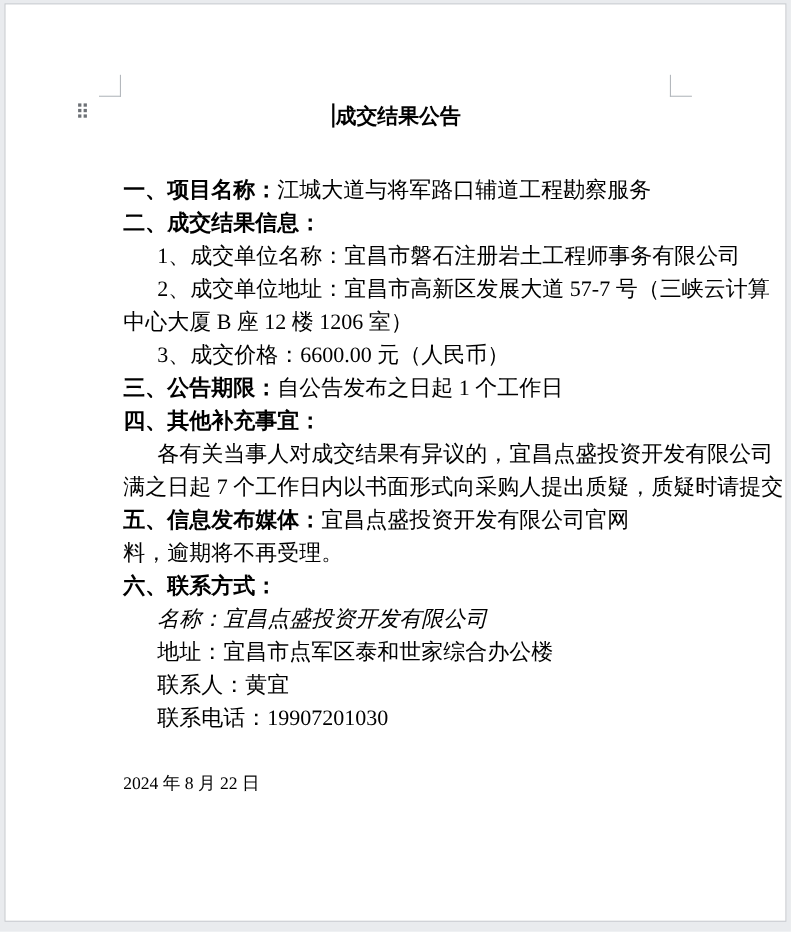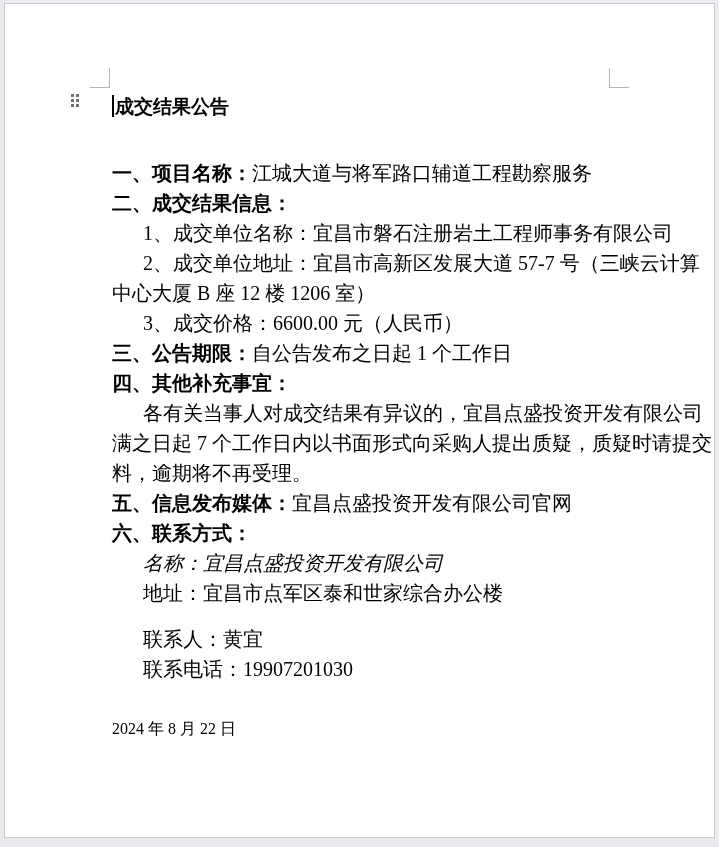--- a/index.html
+++ b/index.html
@@ -48,20 +48,21 @@
     width: 3px; height: 3px;
     display: block;
   }
   .content {
     position: absolute;
     left: 112px; top: 88px;
     width: 497px;
   }
   .title-line {
     height: 37px; line-height: 37px;
+    text-align: center;
     font-size: 19px;
     font-weight: bold;
     white-space: nowrap;
   }
   .caret {
     display: inline-block;
     width: 2px; height: 22px;
     background: #000;
     vertical-align: -4px;
     margin-right: 1px;
@@ -109,22 +110,22 @@
       <div class="line"><span class="bold">一、项目名称：</span><span>江城大道与将军路口辅道工程勘察服务</span></div>
       <div class="line"><span class="bold">二、成交结果信息：</span></div>
       <div class="line" style="padding-left: 31px;"><span>1、成交单位名称：宜昌市磐石注册岩土工程师事务有限公司</span></div>
       <div class="line" style="padding-left: 31px;"><span>2、成交单位地址：宜昌市高新区发展大道 57-7 号（三峡云计算</span></div>
       <div class="line"><span>中心大厦 B 座 12 楼 1206 室）</span></div>
       <div class="line" style="padding-left: 31px;"><span>3、成交价格：6600.00 元（人民币）</span></div>
       <div class="line"><span class="bold">三、公告期限：</span><span>自公告发布之日起 1 个工作日</span></div>
       <div class="line"><span class="bold">四、其他补充事宜：</span></div>
       <div class="line" style="padding-left: 31px;"><span>各有关当事人对成交结果有异议的，宜昌点盛投资开发有限公司</span></div>
       <div class="line"><span>满之日起 7 个工作日内以书面形式向采购人提出质疑，质疑时请提交</span></div>
+      <div class="line"><span class="bold">五、信息发布媒体：</span><span>宜昌点盛投资开发有限公司官网</span></div>
       <div class="line"><span>料，逾期将不再受理。</span></div>
-      <div class="line"><span class="bold">五、信息发布媒体：</span><span>宜昌点盛投资开发有限公司官网</span></div>
       <div class="line"><span class="bold">六、联系方式：</span></div>
       <div class="line" style="padding-left: 31px; font-style: italic;"><span>名称：宜昌点盛投资开发有限公司</span></div>
       <div class="line" style="padding-left: 31px;"><span>地址：宜昌市点军区泰和世家综合办公楼</span></div>
-      <div class="line" style="padding-left: 31px; margin-top: 16px;"><span>联系人：黄宜</span></div>
+      <div class="line" style="padding-left: 31px;"><span>联系人：黄宜</span></div>
       <div class="line" style="padding-left: 31px;"><span>联系电话：19907201030</span></div>
     </div>
   <div class="date-line">2024 年 8 月 22 日</div>
 </div>
 
 </body></html>

